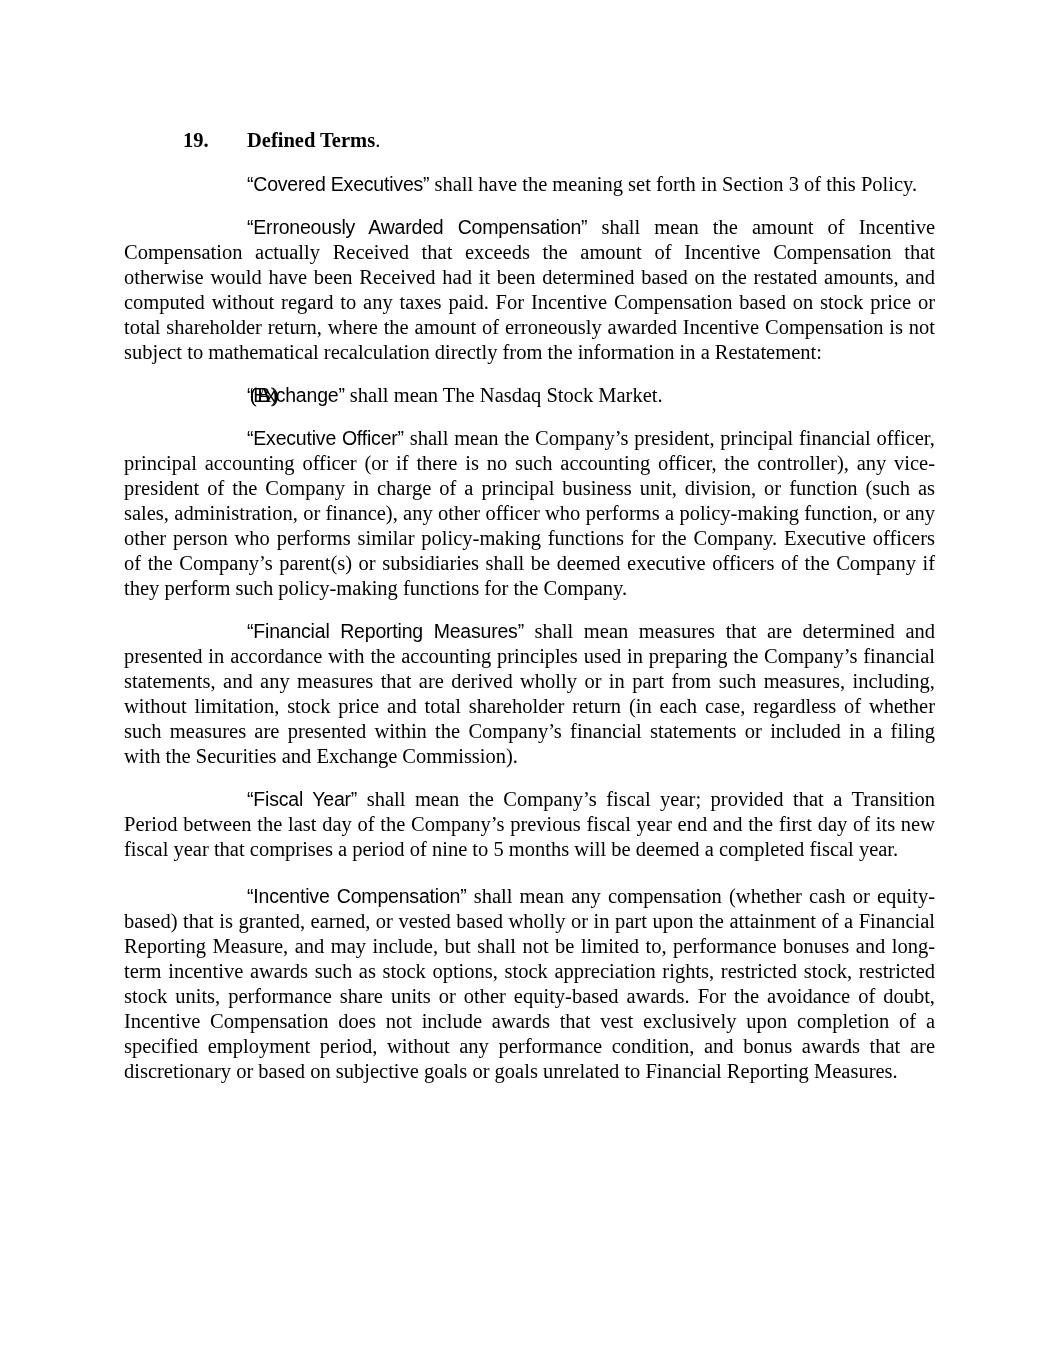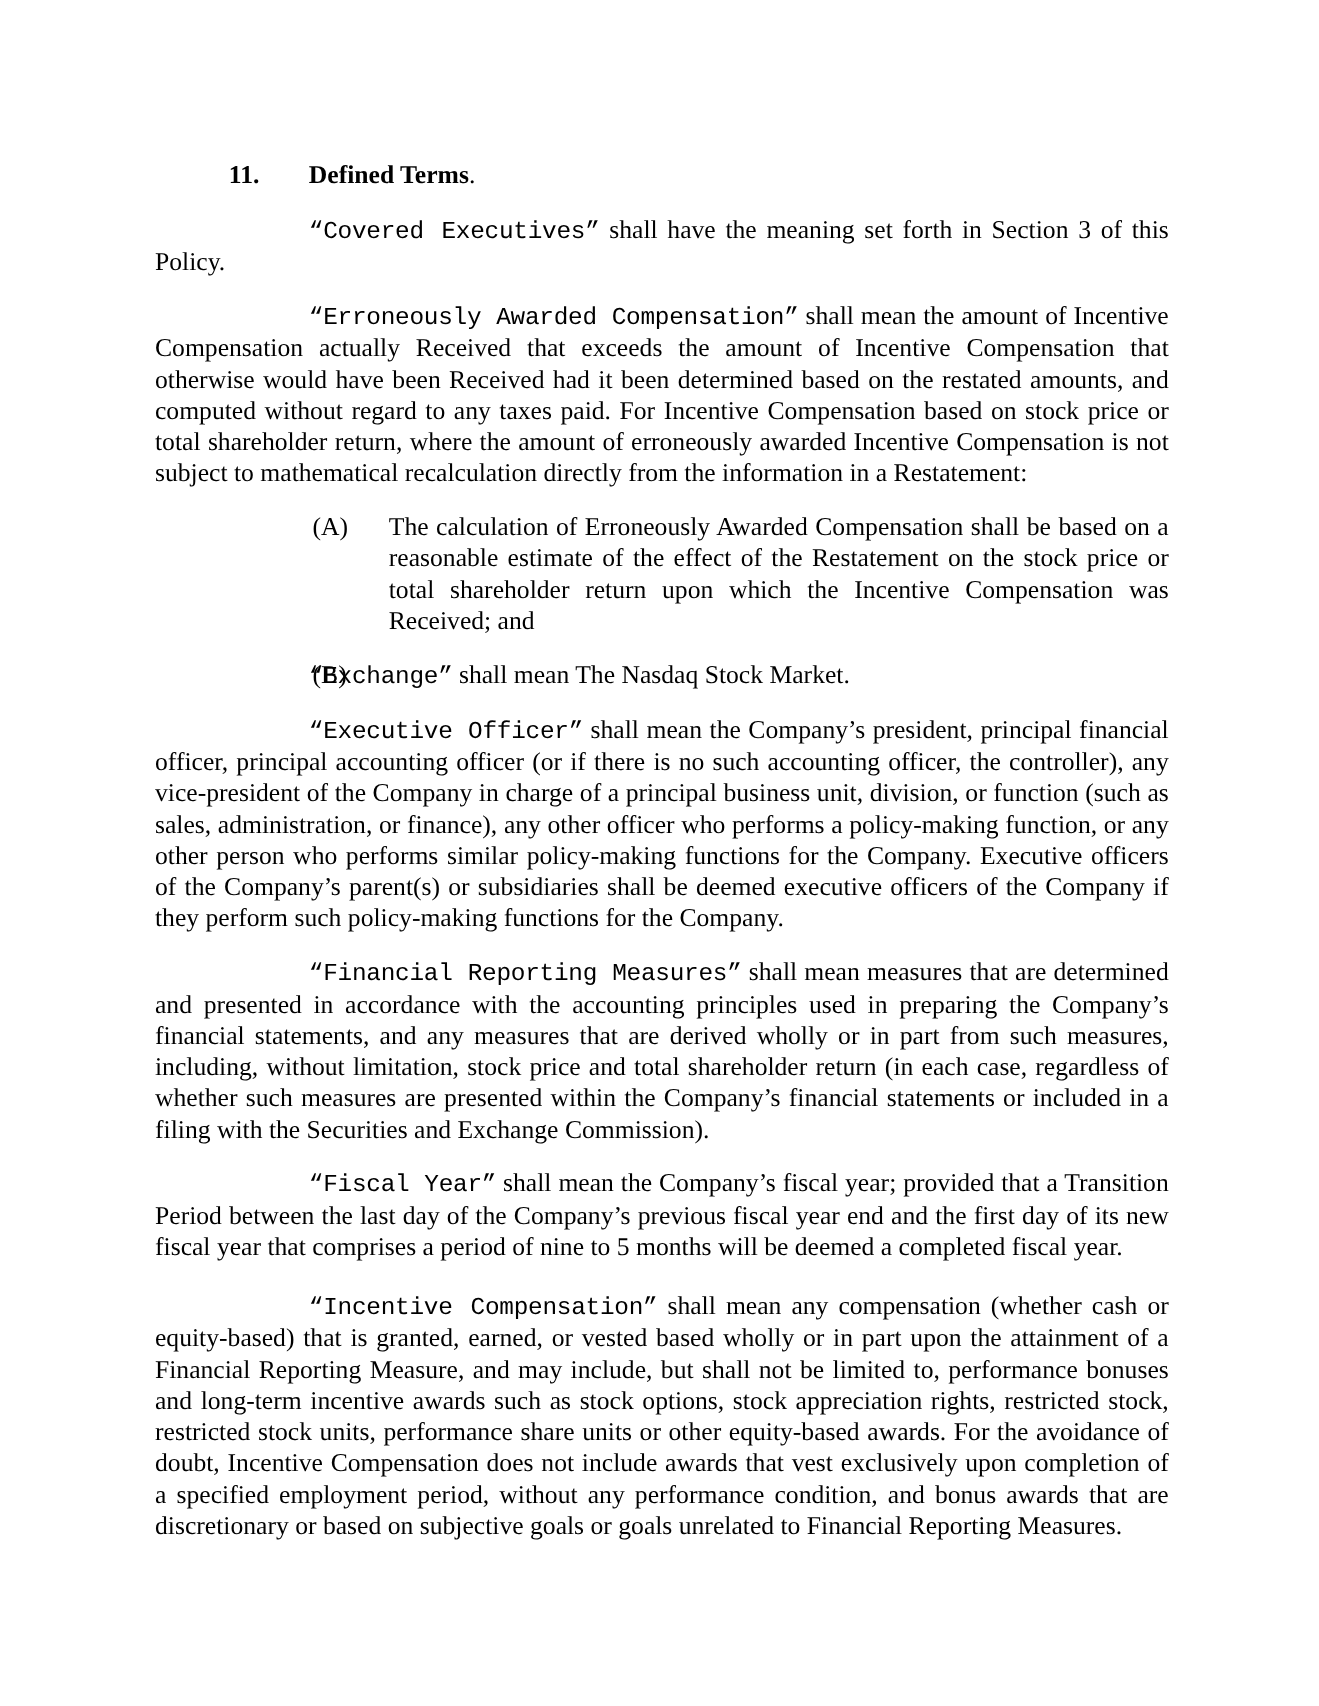--- a/index.html
+++ b/index.html
@@ -38,21 +38,21 @@
   p.para {
     margin: 0 0 18px 0;
     text-align: justify;
     text-indent: 123px;
   }
   p.para:last-child {
     margin-bottom: 0;
     margin-top: 22px;
   }
   .term {
-    font-family: Liberation Mono, monospace;
+    font-family: Liberation Sans, sans-serif;
     font-size: 19.5px;
     letter-spacing: -0.2px;
   }
   .sub-item {
     position: relative;
     margin: 0 0 18px 0;
     padding-left: 187px;
     text-align: justify;
   }
   .sub-item .label {
@@ -60,33 +60,33 @@
     left: 126px;
     top: 0;
   }
 </style>
 </head>
 <body>
 
 <div class="page">
 
   <div class="heading">
-    <span class="num">11.</span><span class="title">Defined Terms</span><span class="trail">.</span>
+    <span class="num">19.</span><span class="title">Defined Terms</span><span class="trail">.</span>
   </div>
 
   <p class="para">
     <span class="term">“Covered Executives”</span><span> shall have the meaning set forth in Section 3 of this Policy.</span>
   </p>
 
   <p class="para">
     <span class="term">“Erroneously Awarded Compensation”</span><span> shall mean the amount of Incentive Compensation actually Received that exceeds the amount of Incentive Compensation that otherwise would have been Received had it been determined based on the restated amounts, and computed without regard to any taxes paid. For Incentive Compensation based on stock price or total shareholder return, where the amount of erroneously awarded Incentive Compensation is not subject to mathematical recalculation directly from the information in a Restatement:</span>
   </p>
 
   <div class="sub-item">
-    <span class="label">(A)</span><span>The calculation of Erroneously Awarded Compensation shall be based on a reasonable estimate of the effect of the Restatement on the stock price or total shareholder return upon which the Incentive Compensation was Received; and</span>
+    <span class="label">(A)</span>
   </div>
 
   <div class="sub-item">
     <span class="label">(B)</span>
   </div>
 
   <p class="para">
     <span class="term">“Exchange”</span><span> shall mean The Nasdaq Stock Market.</span>
   </p>
 

